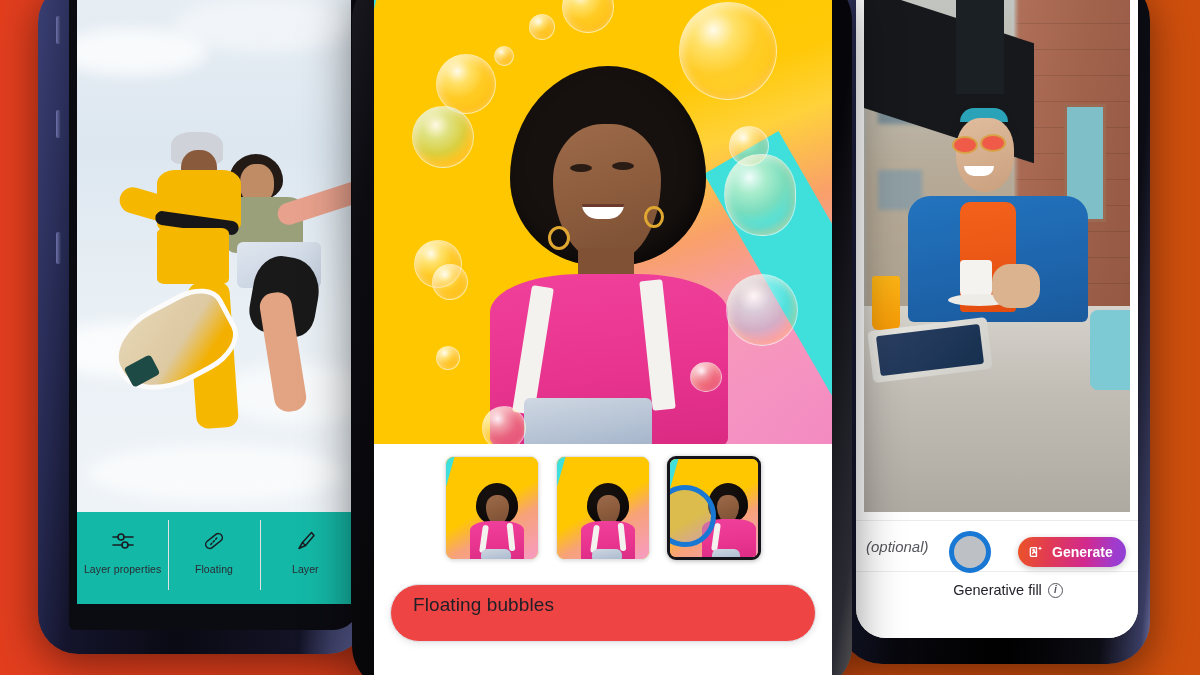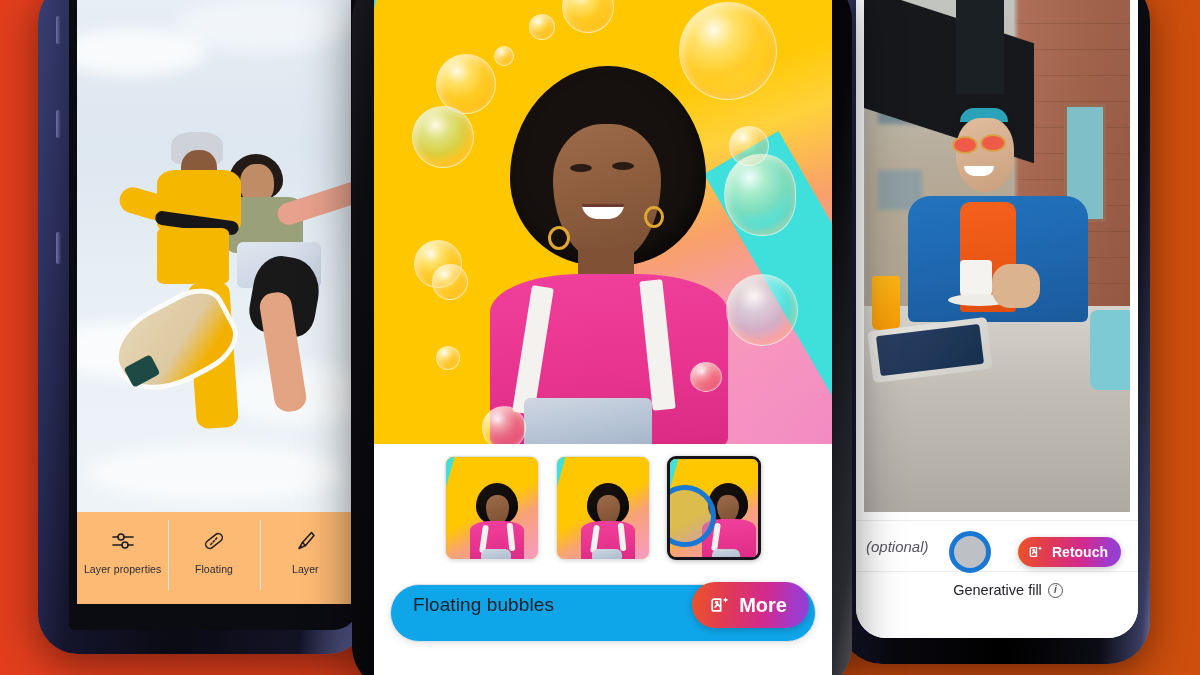--- a/index.html
+++ b/index.html
@@ -84,21 +84,21 @@
   .lp-photo {
     position: absolute; left: 8px; top: 10px;
     width: 274px; height: 520px;
     overflow: hidden;
     background: linear-gradient(180deg,#e7eef4 0%, #dde7f0 30%, #e9f0f5 60%, #eef3f7 100%);
   }
   .sky-cloud { position: absolute; border-radius: 50%; background: rgba(255,255,255,.75); filter: blur(7px); }
   .lp-ui {
     position: absolute; left: 8px; top: 530px;
     width: 274px; height: 92px;
-    background: #fdba74;
+    background: #14b8a6;
     display: flex;
   }
   .lp-tool {
     flex: 1; display: flex; flex-direction: column;
     align-items: center; justify-content: flex-start;
     padding-top: 16px; position: relative;
   }
   .lp-tool + .lp-tool::before {
     content: ""; position: absolute; left: 0; top: 8px;
     width: 1px; height: 70px; background: #e2e2e6;
@@ -187,21 +187,21 @@
   }
   .cp-prompt {
     position: absolute; left: 0; top: 598px;
     width: 458px; height: 120px;
     background: #fff;
     padding: 12px 16px 0 16px;
   }
   .prompt-bar {
     position: relative;
     height: 58px;
-    background: #0ea5e9;
+    background: #ef4444;
     border: 1px solid #e0e0e4;
     border-radius: 29px;
     box-shadow: 0 2px 7px rgba(0,0,0,.10);
     display: flex; align-items: center;
     padding: 0 6px 16px 22px;
     justify-content: flex-end;
   }
   .prompt-text {
     flex: 1; font-size: 19px; color: #1f1f27; letter-spacing: .1px;
   }
@@ -416,31 +416,20 @@
             <div class="denim" style="position:absolute;left:42px;top:90px;width:28px;height:14px;"></div>
           </div>
           <div class="brush-ring" style="left:-16px;top:26px;width:62px;height:62px;"></div>
         </div>
 
       </div>
 
       <div class="cp-prompt">
         <div class="prompt-bar">
           <span class="prompt-text" placeholder="Describe your edit">Floating bubbles</span>
-          <div class="grad-btn" id="more-button">
-            <span>
-              <svg class="icon-svg" width="22" height="22" viewBox="0 0 24 24" fill="none" stroke="#fff" stroke-width="1.9" stroke-linecap="round" stroke-linejoin="round">
-                <path d="M3.5 7.5a2 2 0 0 1 2-2h7.2v13H5.5a2 2 0 0 1-2-2Z"></path>
-                <path d="M6.8 14.2 9.4 11l3 3.2"></path>
-                <circle cx="8.4" cy="9.2" r="0.9" fill="#fff"></circle>
-                <path d="M18 3.2l.95 2.35L21.3 6.5l-2.35.95L18 9.8l-.95-2.35L14.7 6.5l2.35-.95Z" fill="#fff" stroke="none"></path>
-              </svg>
-            </span>
-            <span>More</span>
-          </div>
         </div>
       </div>
 
     </div>
   </div>
 
   <div class="phone" id="phone-right">
     <div class="inner">
 
       <div class="rp-photo">
@@ -482,21 +471,21 @@
           <span class="rp-dot"></span>
           <div class="grad-btn" id="generate-button">
             <span>
               <svg class="icon-svg" width="16" height="16" viewBox="0 0 24 24" fill="none" stroke="#fff" stroke-width="2.1" stroke-linecap="round" stroke-linejoin="round">
                 <path d="M3.5 7.5a2 2 0 0 1 2-2h7.2v13H5.5a2 2 0 0 1-2-2Z"></path>
                 <path d="M6.8 14.2 9.4 11l3 3.2"></path>
                 <circle cx="8.4" cy="9.2" r="0.9" fill="#fff"></circle>
                 <path d="M18 3.2l.95 2.35L21.3 6.5l-2.35.95L18 9.8l-.95-2.35L14.7 6.5l2.35-.95Z" fill="#fff" stroke="none"></path>
               </svg>
             </span>
-            <span>Retouch</span>
+            <span>Generate</span>
           </div>
         </div>
         <div class="rp-fill">
           <span>Generative fill</span>
           <span class="info-icon">i</span>
         </div>
       </div>
 
     </div>
   </div>

